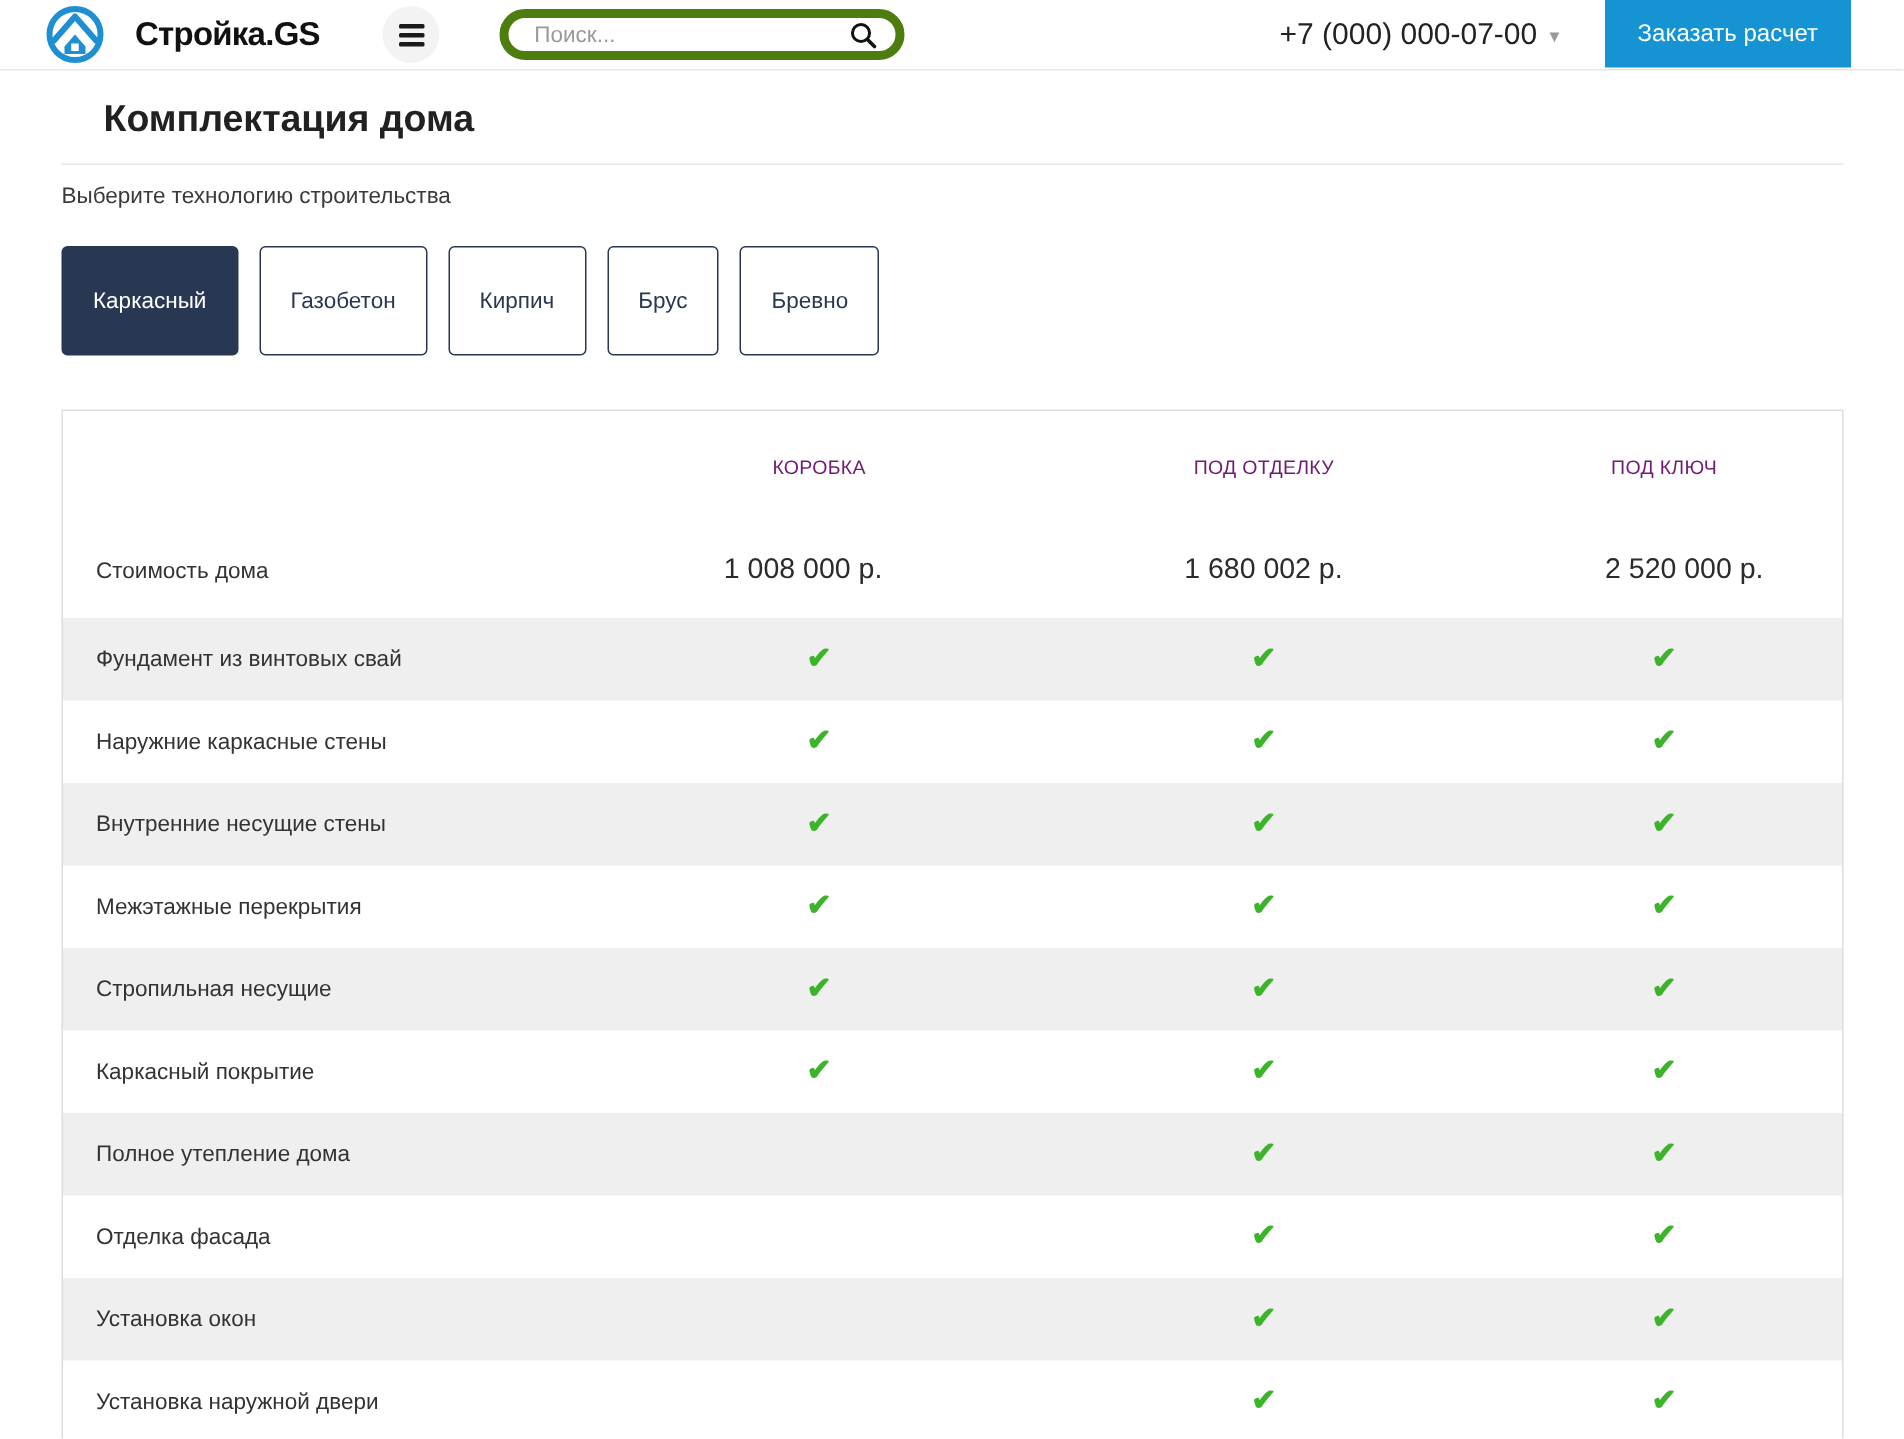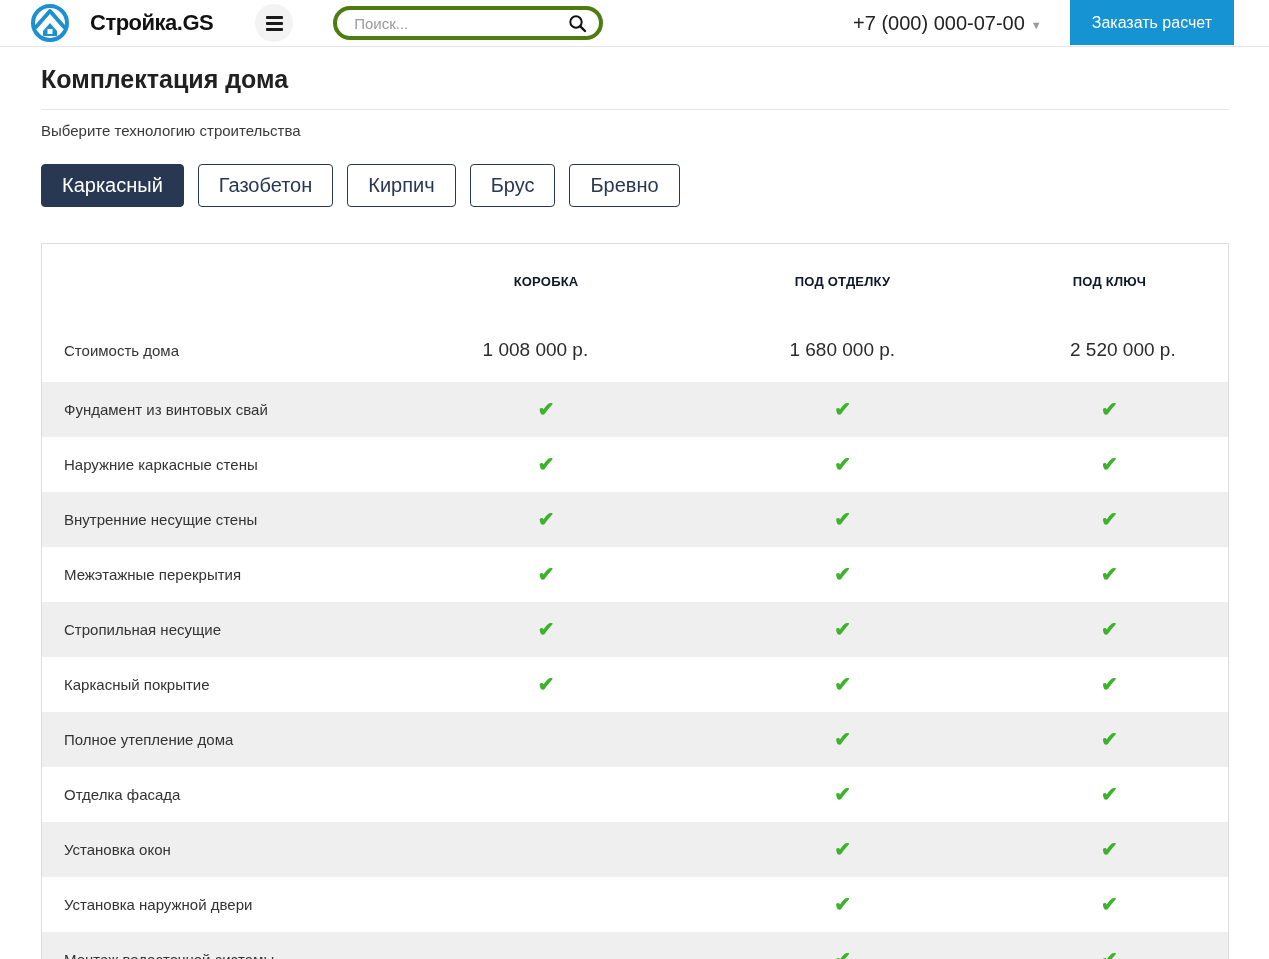--- a/index.html
+++ b/index.html
@@ -8,52 +8,52 @@
 
   
   .header { height:47px; display:flex; align-items:center;
     border-bottom:1px solid #e6e6e6; padding-left:30px; padding-right:35px; background:#fff; }
   .logo { display:flex; align-items:center; gap:20px; cursor:pointer; }
   .logo-text { font-size:22px; font-weight:bold; color:#111; letter-spacing:-0.5px; }
   .menu-btn { width:38px; height:38px; border-radius:50%; background:#f3f3f3; border:none;
     margin-left:42px; display:flex; flex-direction:column; justify-content:center;
     align-items:center; gap:3px; cursor:pointer; }
   .menu-btn i { display:block; width:17px; height:3px; background:#1a1a1a; border-radius:1px; }
-  .search-box { margin-left:40px; width:270px; height:34px; border:4px solid #4d7c0f;
+  .search-box { margin-left:40px; width:270px; height:34px; border:6px solid #4d7c0f;
     border-radius:17px; display:flex; align-items:center; background:#fff; padding:0 12px 0 17px; }
   .search-box input { flex:1; border:none; outline:none; font-size:15px; color:#333;
     font-family:"Liberation Sans", sans-serif; background:transparent; }
   .search-box input::placeholder { color:#9a9a9a; }
   .search-btn { background:none; border:none; cursor:pointer; display:flex; align-items:center; }
   .phone { margin-left:auto; display:flex; align-items:center; gap:6px; font-size:20px;
     color:#222; cursor:pointer;text-align:right; }
   .caret { font-size:11px; color:#999; margin-top:3px; }
   .cta { margin-left:28px; align-self:stretch; height:45px; border:none; color:#fff;
     font-size:16px; padding:0 22px; cursor:pointer; font-family:"Liberation Sans", sans-serif; }
 
   
   .main { margin:0 40px 0 41px; }
-  .page-title { margin-top:18px; font-size:25px; font-weight:bold; color:#212121; }
+  .page-title { margin-top:18px; font-size:25px; font-weight:bold; color:#212121;margin-left:28px; }
   .divider { border:none; border-top:1px solid #e6e6e6; margin-top:15px; }
   .subtitle { margin-top:12px; font-size:15px; color:#3a3a3a; }
 
   .tabs { margin-top:25px; display:flex; gap:14px; }
   .tab { background:#fff; border:1px solid #293852; color:#293852; border-radius:4px;
-    font-size:20px; padding:9px 20px; cursor:pointer; font-family:"Liberation Sans", sans-serif; }
+    font-size:15px; padding:27px 20px; cursor:pointer; font-family:"Liberation Sans", sans-serif; }
   .tab.active { color:#fff; }
 
   
   .card { margin-top:36px; border:1px solid #ddd; background:#fff; }
   .t-row { display:flex; align-items:center; }
   .c-label { width:30%; padding-left:22px; font-size:15px; color:#333; }
   .c-val { text-align:center; }
   .c-val.w1, .c-val.w2 { width:25%; }
   .c-val.w3 { width:20%; }
   .head-row { height:74px; }
-  .head-row .c-val { font-size:13px; font-weight:bold; color:#0f172a; letter-spacing:0.2px; }
+  .head-row .c-val { font-size:13px; font-weight:normal; color:#701a75; letter-spacing:0.2px; }
   .price-row { height:64px;gap:44px; }
   .price-row .c-label { font-size:15px; color:#333; }
   .price-row .c-val { font-size:19px; color:#2b2b2b; }
   .check-row { height:55px; }
   .check-row:nth-child(odd) { background:#efefef; }
   .check { font-size:20px; font-weight:bold; line-height:1; }
 </style>
 </head>
 <body>
 
@@ -108,21 +108,21 @@
   <div class="card">
     <div class="t-row head-row" id="headRow">
       <div class="c-label"></div>
     <div class="c-val w1">КОРОБКА</div>
         <div class="c-val w2">ПОД ОТДЕЛКУ</div>
         <div class="c-val w3">ПОД КЛЮЧ</div>
       </div>
     <div class="t-row price-row" id="priceRow">
       <div class="c-label">Стоимость дома</div>
     <div class="c-val w1">1 008 000 р.</div>
-        <div class="c-val w2">1 680 000 р.</div>
+        <div class="c-val w2">1 680 002 р.</div>
         <div class="c-val w3">2 520 000 р.</div>
       </div>
     <div id="checkRows">
         <div class="t-row check-row">
           <div class="c-label">Фундамент из винтовых свай</div>
           <div class="c-val w1"><span class="check" style="color: rgb(60, 179, 42);">✔</span></div>
           <div class="c-val w2"><span class="check" style="color: rgb(60, 179, 42);">✔</span></div>
           <div class="c-val w3"><span class="check" style="color: rgb(60, 179, 42);">✔</span></div>
         </div>
         <div class="t-row check-row">

